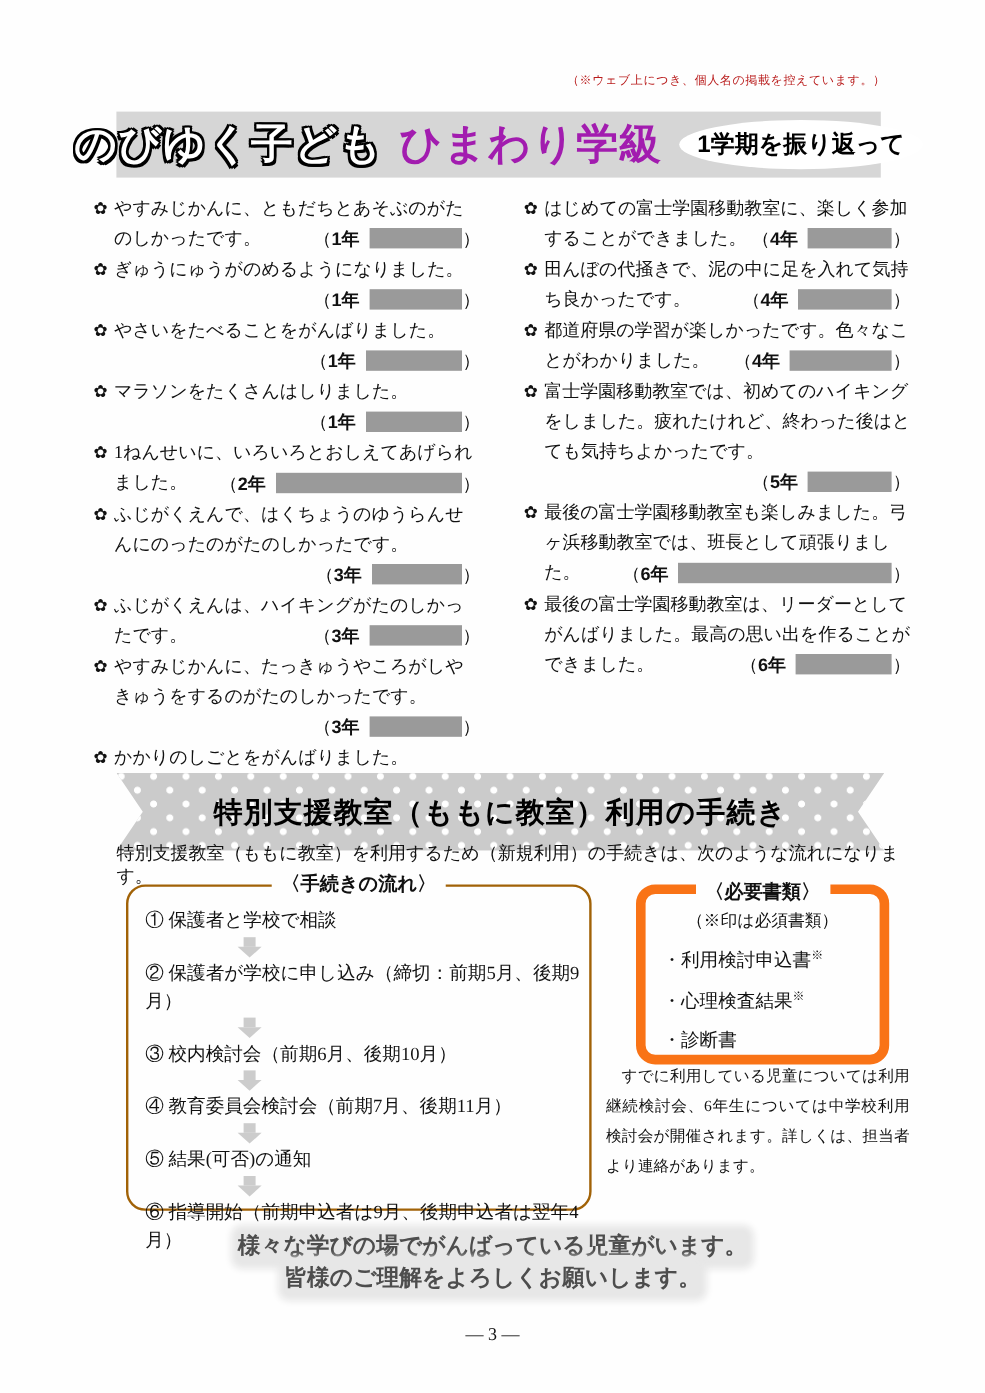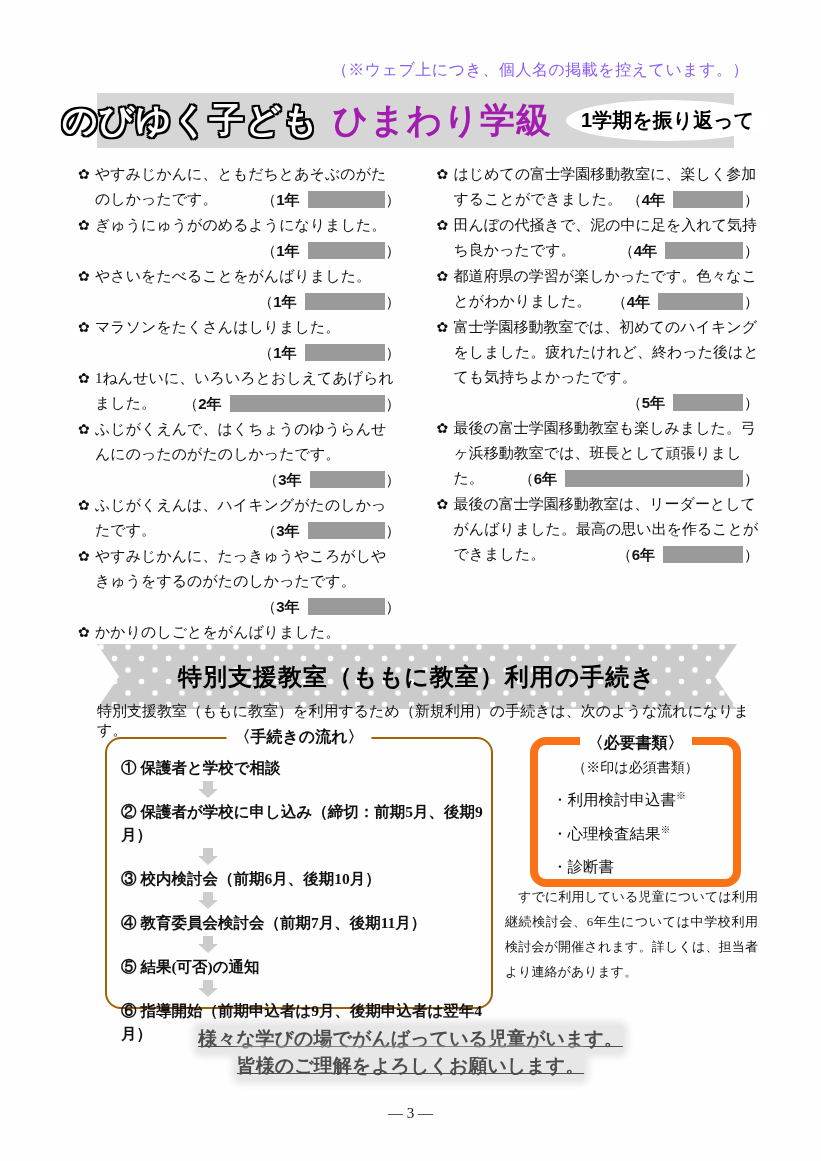--- a/index.html
+++ b/index.html
@@ -3,22 +3,22 @@
 <meta charset="utf-8">
 <style>
   html,body{margin:0;padding:0;background:#e9e9e9;}
   .page{
     position:relative;width:821px;height:1161px;margin:0 auto;
     background:#fefefe;overflow:hidden;
     font-family:"Liberation Serif",serif;color:#111;
   }
   
   .top-note{
-    position:absolute;top:60px;right:72px;
-    font-size:16px;color:#8b5cf6;letter-spacing:.5px;
+    position:absolute;top:60px;right:83px;
+    font-size:10px;color:#b91c1c;letter-spacing:.5px;
   }
   
   .banner{
     position:absolute;left:97px;top:93px;width:637px;height:55px;
     background:#d6d6d6;display:flex;align-items:center;justify-content:center;gap:14px;
     font-family:"Liberation Sans",sans-serif;
   }
   .banner .t1{
     font-size:35px;font-weight:bold;color:#fff;letter-spacing:1px;
     text-shadow:-2px -2px 0 #000,2px -2px 0 #000,-2px 2px 0 #000,2px 2px 0 #000,
@@ -67,41 +67,41 @@
   .docs-box{
     position:absolute;left:530px;top:737px;width:211px;height:150px;
     border:8px solid #f97316;border-radius:16px;box-sizing:border-box;
   }
   .box-title{
     position:absolute;top:-12px;left:50%;transform:translateX(-50%);
     background:#fefefe;padding:0 8px;white-space:nowrap;
     font-family:"Liberation Sans",sans-serif;font-weight:bold;font-size:16px;
   }
   .flow-steps{padding:17px 8px 0 14px;}
-  .flow-step{font-size:15.5px;line-height:23px;font-weight:bold;}
+  .flow-step{font-size:15.5px;line-height:23px;}
   .arrow{width:10px;height:8px;background:#ccc;margin:2px 0 11px 82px;position:relative;}
   .arrow::after{
     content:"";position:absolute;left:-5px;top:8px;
     border-left:10px solid transparent;border-right:10px solid transparent;
     border-top:9px solid #ccc;
   }
   .flow-item:last-child .arrow{display:none;}
   .docs-note{text-align:center;font-size:14px;margin-top:14px;}
   .doc-item{padding-left:14px;margin-top:12px;font-size:15.5px;}
   .doc-item sup{font-size:10px;}
   .side-par{
     position:absolute;left:505px;top:884px;width:253px;
     font-size:13px;line-height:25px;text-indent:1em;text-align:justify;
   }
   
   .footer{position:absolute;left:0;top:1026px;width:821px;text-align:center;
     font-family:"Liberation Sans",sans-serif;font-weight:bold;font-size:19px;color:#4d4d4d;}
   .footer .hl{
     display:inline-block;background:#e7e7e7;box-shadow:0 0 6px 5px #e7e7e7;
-    border-radius:4px;line-height:26px;margin-bottom:1px;text-decoration:underline;
+    border-radius:4px;line-height:26px;margin-bottom:1px;
   }
   .page-num{position:absolute;left:0;top:1105px;width:821px;text-align:center;font-size:15px;}
 </style>
 </head>
 <body>
 
 <div class="page">
 
   <div class="top-note">（※ウェブ上につき、個人名の掲載を控えています。）</div>
 

